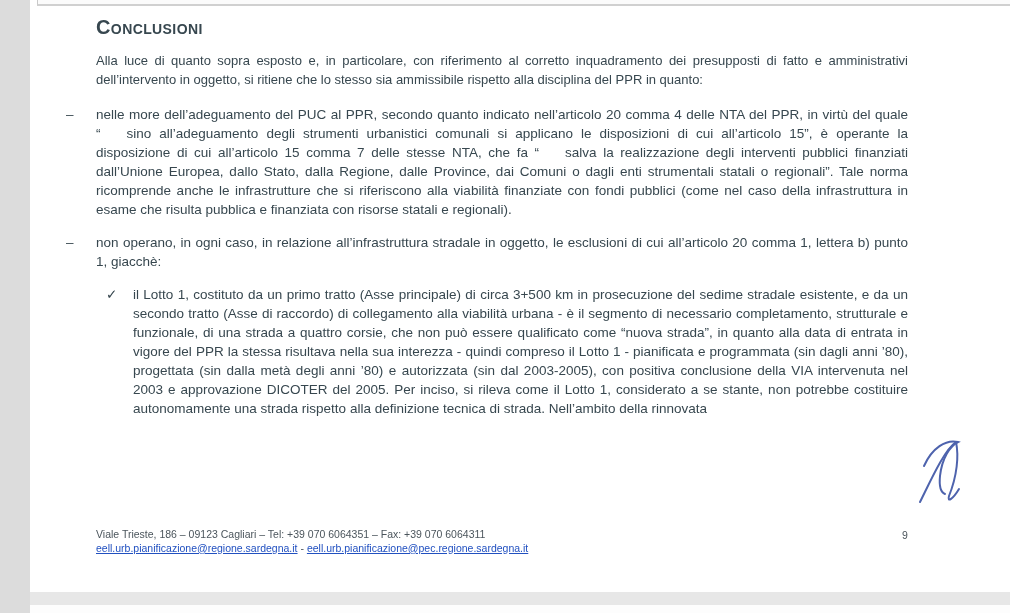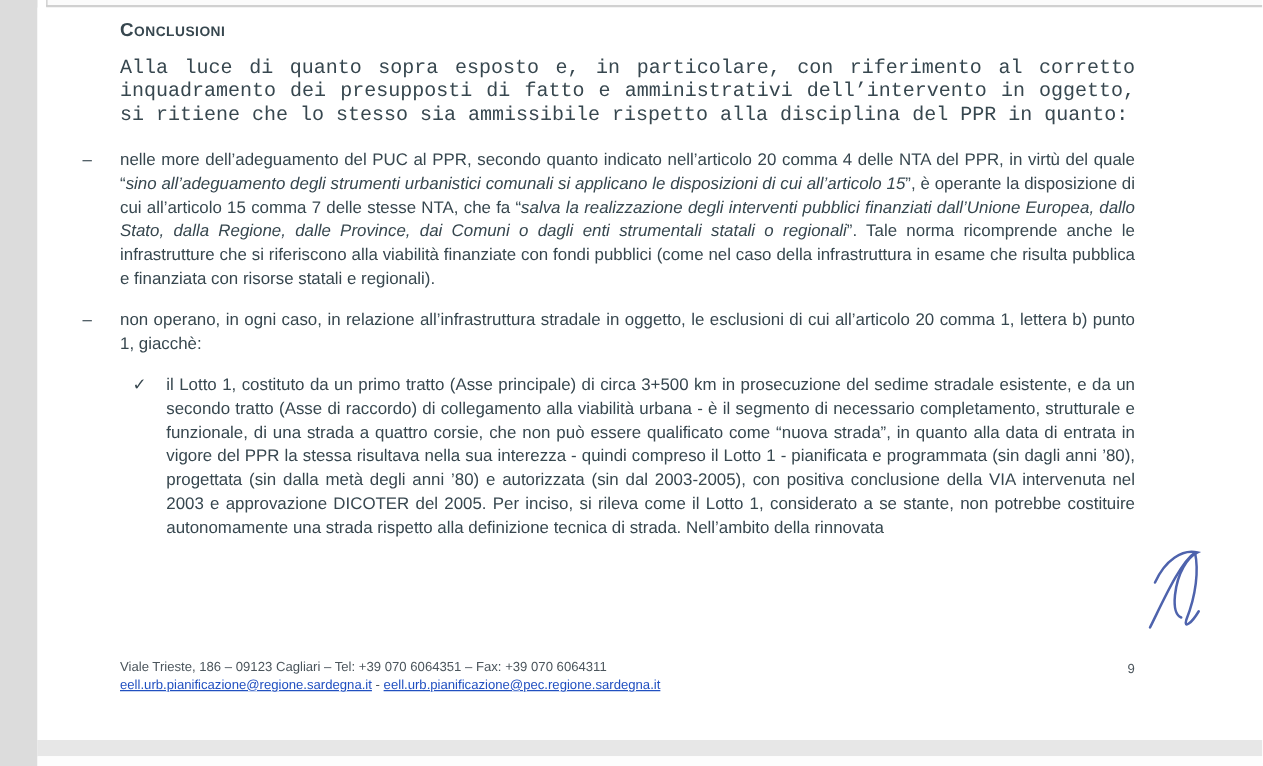--- a/index.html
+++ b/index.html
@@ -10,27 +10,27 @@
   
   .left-gutter{position:absolute;left:0;top:0;width:30px;height:613px;background:#dcdcdc;}
   .prev-page-edge{position:absolute;left:37px;top:0;right:0;height:4px;background:#fbfbfb;
     border-left:1px solid #c9c9c9;border-bottom:2px solid #d0d0d0;}
   .page-gap{position:absolute;left:30px;top:592px;width:980px;height:13px;background:#e7e7e7;}
   .next-page-edge{position:absolute;left:30px;top:605px;width:980px;height:8px;background:#fdfdfd;}
   
   .page{position:absolute;left:30px;top:6px;width:980px;height:586px;background:#ffffff;
     color:#37474f;}
   .content{position:absolute;left:66px;top:10px;width:812px;}
-  .heading{font-size:15px;font-weight:bold;font-variant:small-caps;letter-spacing:.4px;margin:0 0 12px 0;}
-  .para{font-size:16px;line-height:19px;text-align:justify;margin:0 0 16px 0;font-family:Liberation Mono, monospace;}
+  .heading{font-size:20px;font-weight:bold;font-variant:small-caps;letter-spacing:.4px;margin:0 0 12px 0;}
+  .para{font-size:13px;line-height:19px;text-align:justify;margin:0 0 16px 0;}
   .li{position:relative;font-size:13.5px;line-height:19px;text-align:justify;margin:0 0 14px 0;}
   .li .marker{position:absolute;left:-30px;top:0;}
   .check{margin-left:37px;}
   .check .marker{left:-27px;}
-  .it{font-style:italic;}
+  .it{margin-left:26px;}
   
   .footer{position:absolute;left:66px;top:522px;width:812px;text-align:left;
     font-size:10.5px;line-height:13.5px;color:#4b555c;}
   .footer a{color:#2150c0;text-decoration:underline;}
   .page-number{position:absolute;left:860px;top:523px;width:30px;text-align:center;
     font-size:10.5px;color:#4b555c;}
   .signature{position:absolute;left:882px;top:430px;width:62px;height:72px;}
 </style>
 </head>
 <body>

